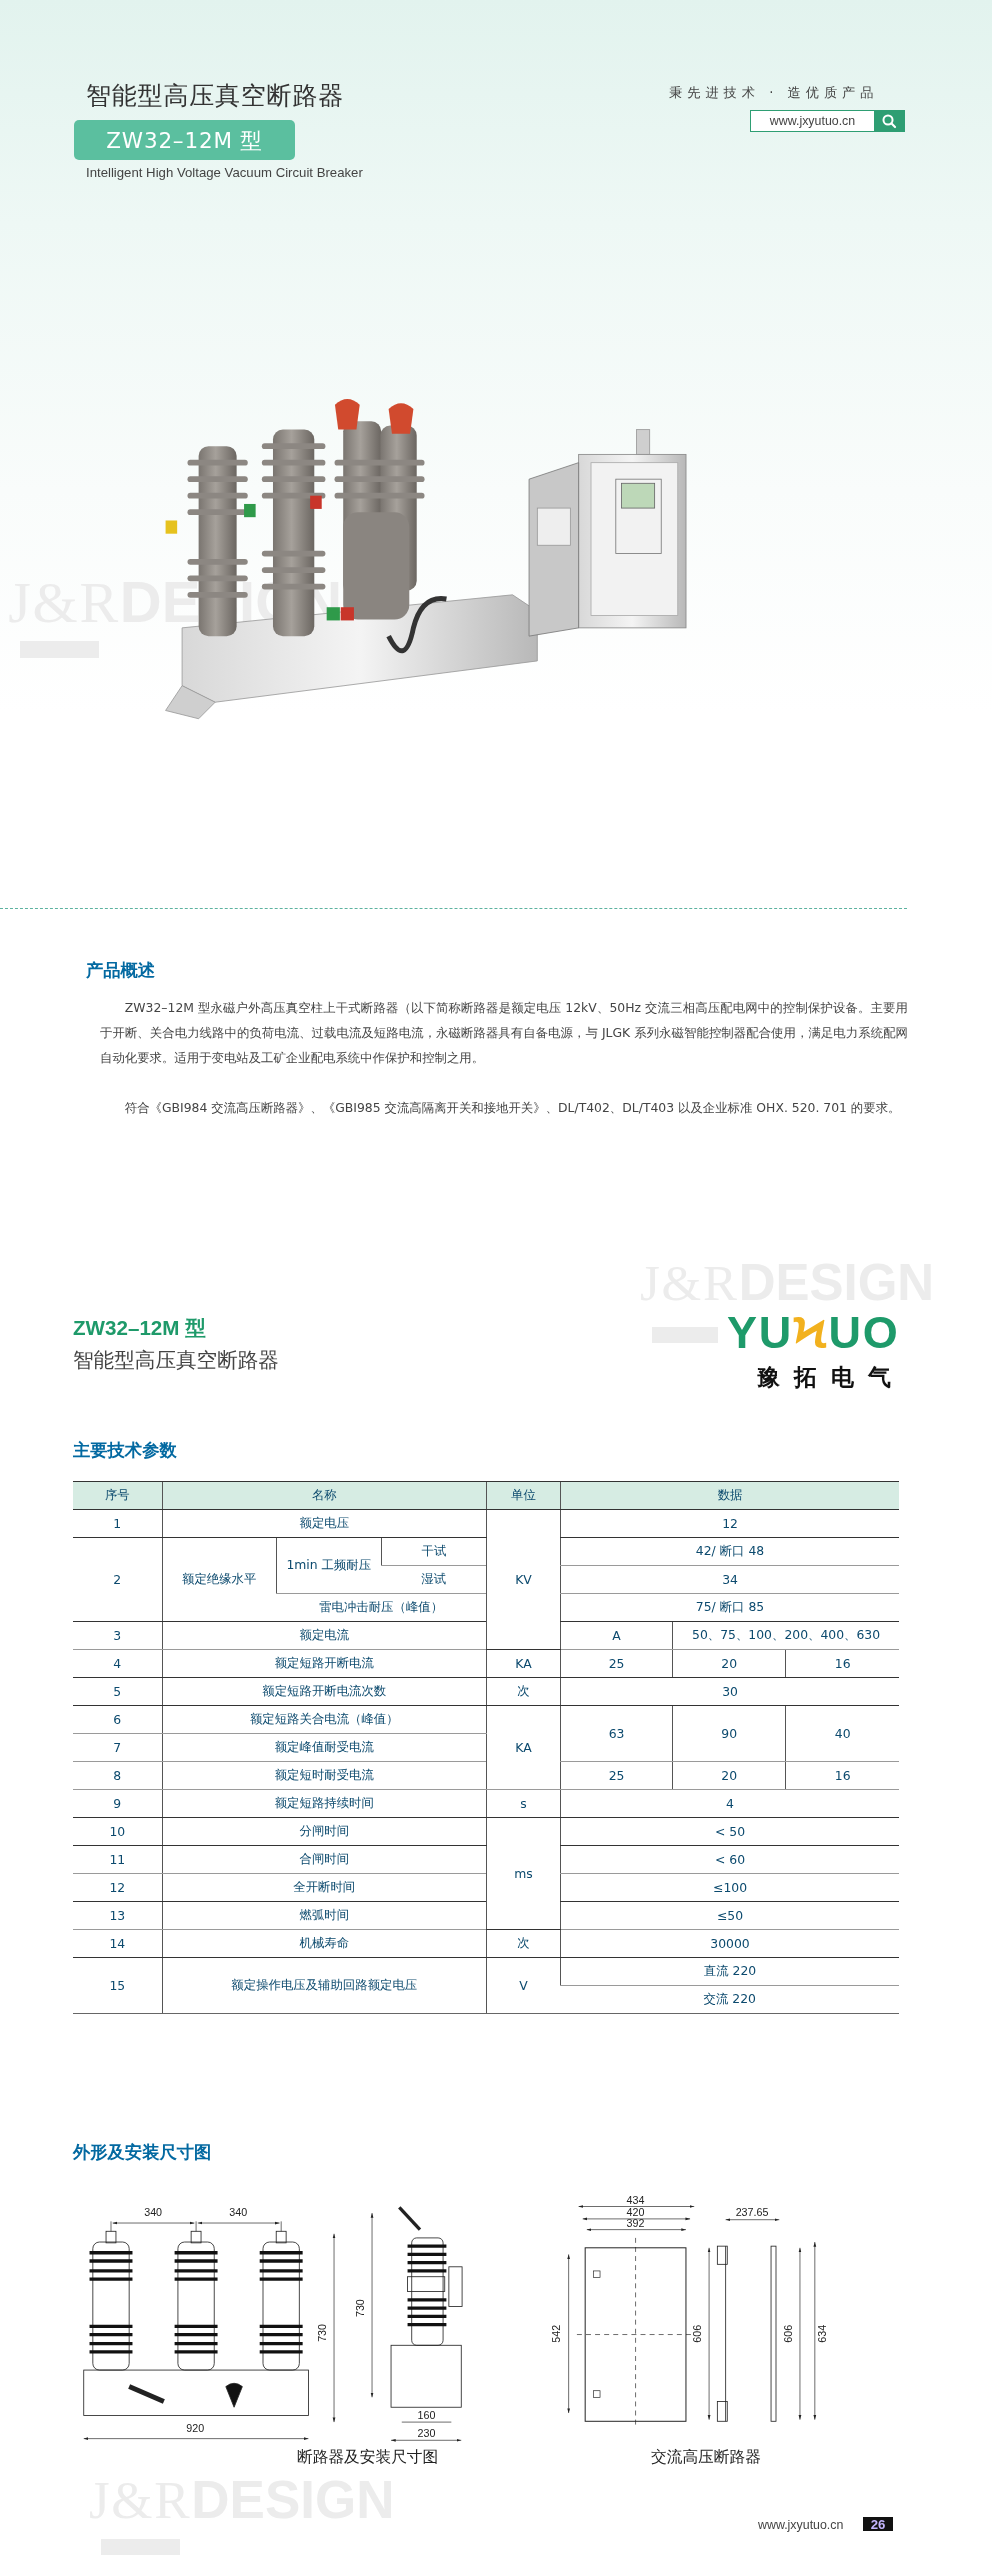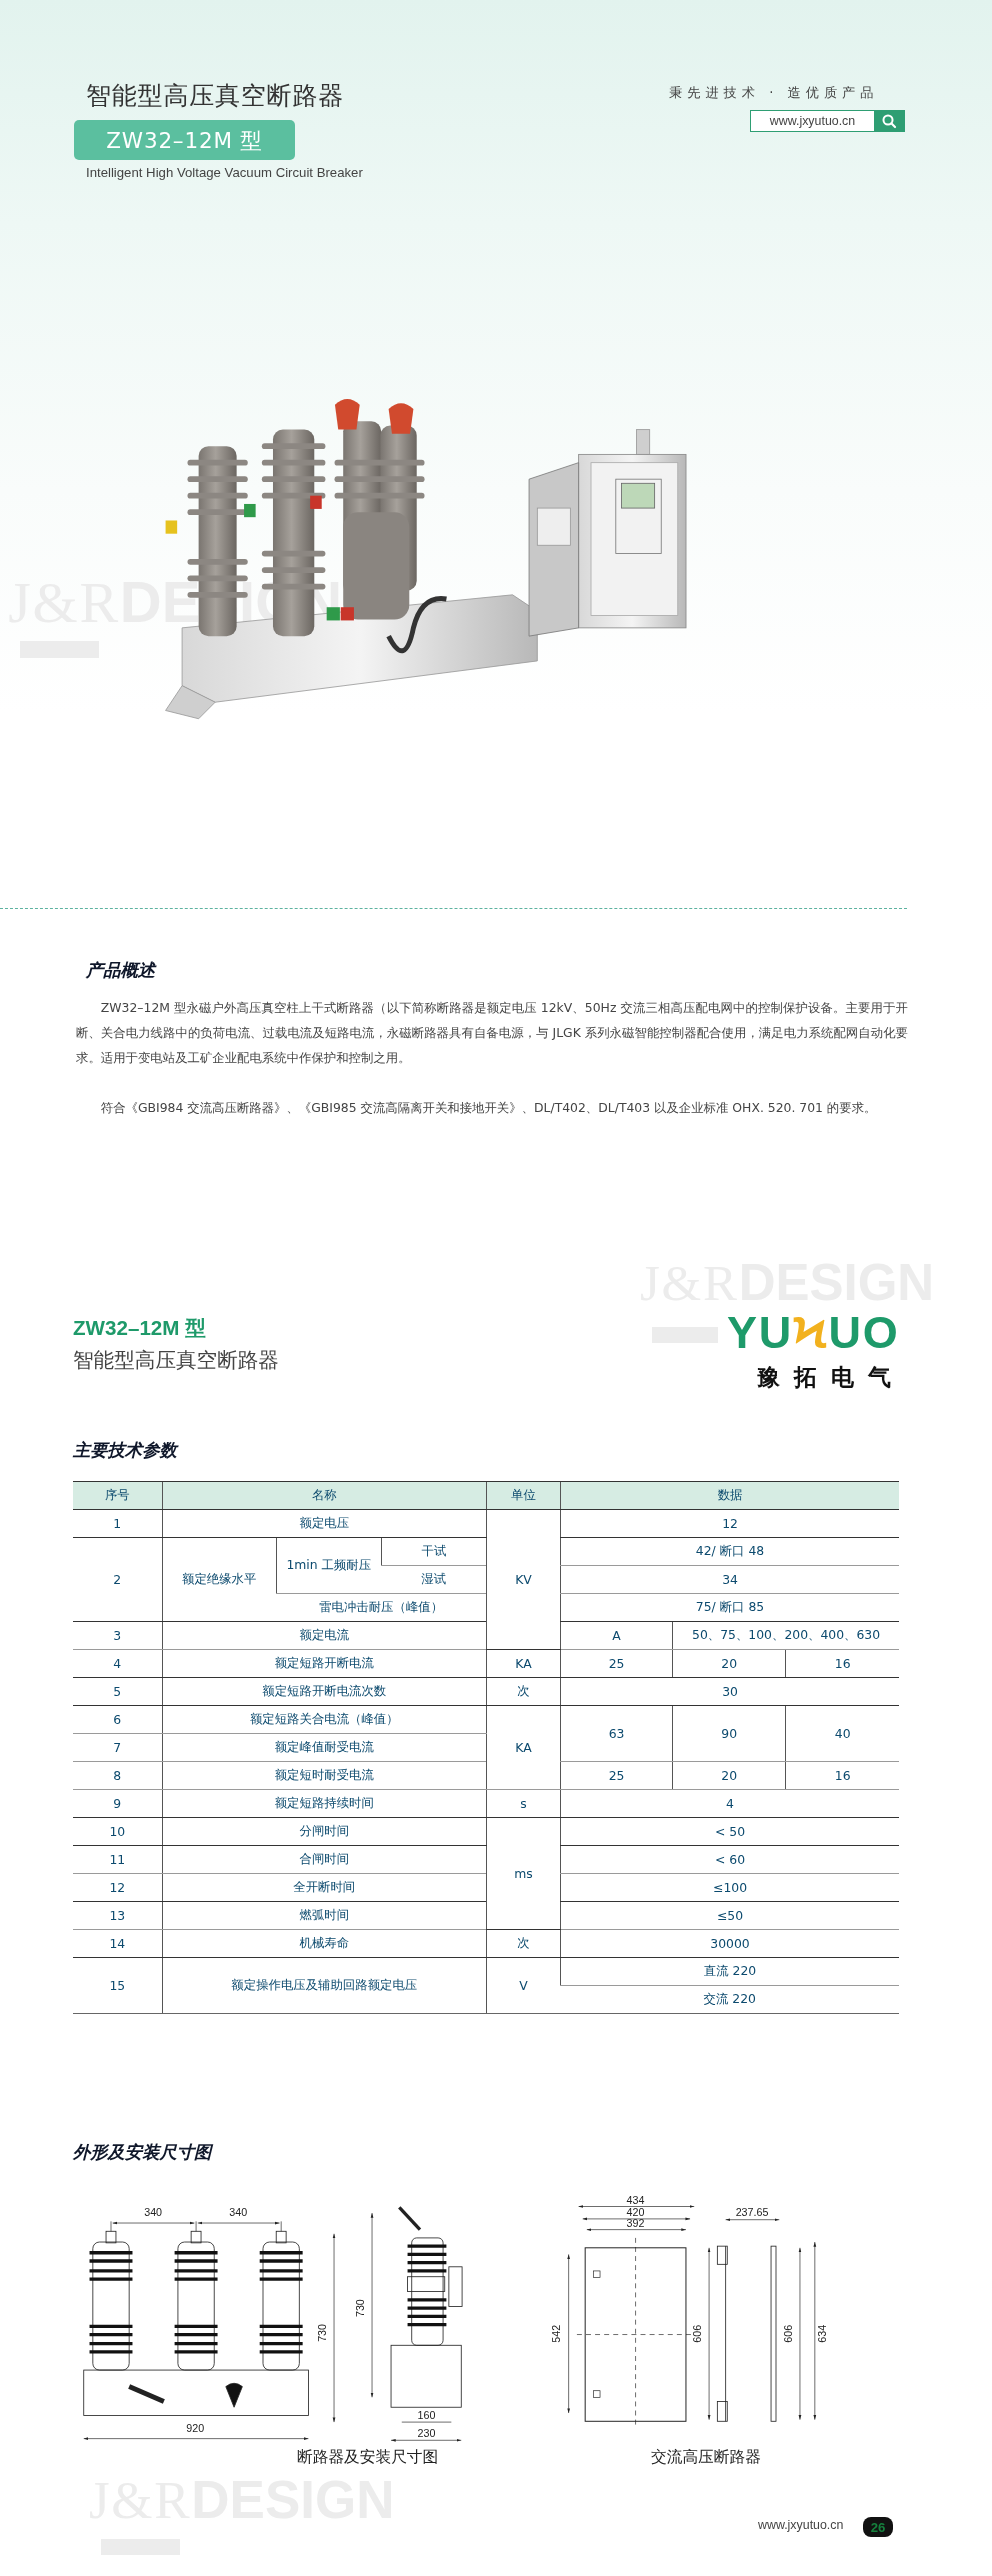--- a/index.html
+++ b/index.html
@@ -22,23 +22,23 @@
   .watermark { position: absolute; color: #ececec; font-family: "Liberation Serif", serif; font-size: 58px; letter-spacing: 1.7px; }
   .watermark .bold { font-family: "Liberation Sans", sans-serif; font-weight: bold; letter-spacing: 0; }
   .watermark .bar { position: absolute; left: 11.6px; bottom: -21.5px; width: 79px; height: 16.5px; background: #ececec; }
 
   
   .photo { position: absolute; left: 149px; top: 347px; width: 661px; height: 380px; }
 
   .dashed-divider { position: absolute; left: 0; top: 908px; width: 907px; border-top: 1.7px dashed #5db3a0; }
 
   
-  .section-title { position: absolute; font-size: 17.3px; font-weight: bold; color: #0f172a; font-style: italic; }
+  .section-title { position: absolute; font-size: 17.3px; font-weight: bold; color: #0369a1; }
   .overview { position: absolute; left: 76px; top: 995px; width: 832px; font-size: 12.4px; color: #444; line-height: 25px; }
-  .overview p { text-indent: 2em; margin-bottom: 25px; text-align: justify; }
+  .overview p { text-indent: 2em; margin-bottom: 25px; text-align: justify; margin-left: 24px; }
 
   
   .prod-model { position: absolute; left: 73px; top: 1314px; font-size: 20.6px; font-weight: bold; color: #1e9a6a; font-family: "Liberation Sans", sans-serif; }
   .prod-name { position: absolute; left: 73px; top: 1346px; font-size: 20.6px; color: #444; }
 
   .brand { position: absolute; left: 727px; top: 1310px; }
   .brand-latin { font-family: "Liberation Sans", sans-serif; font-weight: bold; font-size: 45px; color: #1e9a6a; letter-spacing: 1.7px; line-height: 1; }
   .brand-latin .bolt { color: #f2b11e; }
   .brand-cn { font-size: 23px; font-weight: bold; color: #111; letter-spacing: 14px; margin-top: 6.6px; margin-left: 30px; }
 
@@ -48,21 +48,21 @@
   table.spec th { background: #d6ece3; font-weight: normal; border-top: 1.7px solid #333; border-bottom: 1.2px solid #333; height: 28px; }
   table.spec tr > :first-child { border-left: none; }
   table.spec tr.group-end td { border-bottom: 1.2px solid #333; }
   table.spec tr:last-child td { border-bottom: 1.2px solid #666; }
 
   
   .drawings { position: absolute; left: 73px; top: 2180px; width: 836px; height: 281px; }
   .caption { position: absolute; font-size: 15.7px; color: #222; }
 
   .footer-url { position: absolute; left: 758px; top: 2518px; font-family: "Liberation Sans", sans-serif; font-size: 12.4px; color: #444; }
-  .page-num { position: absolute; left: 863px; top: 2517px; width: 30px; height: 20px; background: #111; color: #15803d; font-family: "Liberation Sans", sans-serif; font-size: 13.2px; display: flex; align-items: center; justify-content: center; font-weight: bold; border-radius: 8px; }
+  .page-num { position: absolute; left: 863px; top: 2517px; width: 30px; height: 14px; background: #111; color: #c4b5fd; font-family: "Liberation Sans", sans-serif; font-size: 13.2px; display: flex; align-items: center; justify-content: center; font-weight: bold; }
 </style>
 </head>
 <body>
 
 <div class="hero">
   <div class="hero-title">智能型高压真空断路器</div>
   <div class="model-badge">ZW32–12M 型</div>
   <div class="hero-subtitle">Intelligent High Voltage Vacuum Circuit Breaker</div>
 
   <div class="slogan">秉先进技术 · 造优质产品</div>

